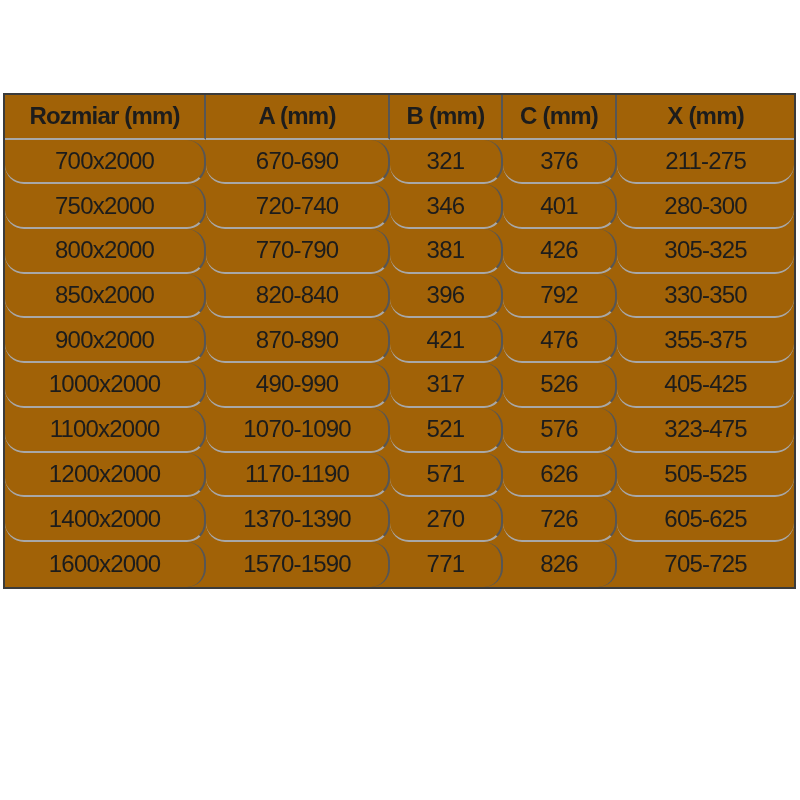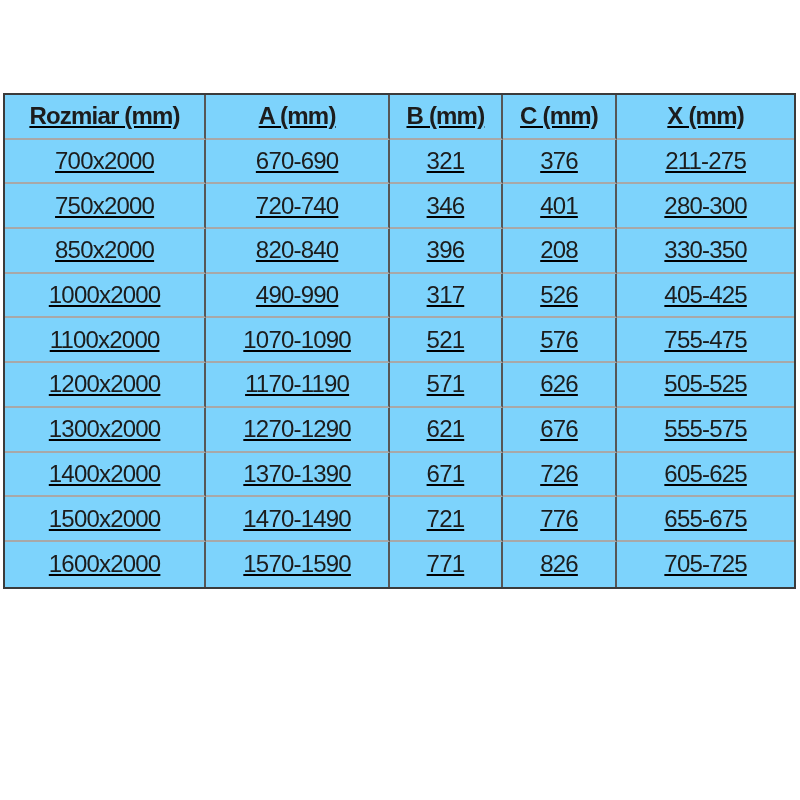--- a/index.html
+++ b/index.html
@@ -22,22 +22,21 @@
     left: 3px;
     top: 93px;
     width: 793px;
   }
   table.spec-table {
     width: 100%;
     border-collapse: separate;
     border-spacing: 0;
     table-layout: fixed;
     border: 2px solid #3b3b3b;
-    background: #7dd3fc;
-    text-decoration: underline;
+    background: #a16207;
   }
   col.c1 { width: 25.5%; }
   col.c2 { width: 23.3%; }
   col.c3 { width: 14.3%; }
   col.c4 { width: 14.5%; }
   col.c5 { width: 22.4%; }
   th, td {
     height: 44.7px;
     padding: 0 4px;
     text-align: center;
@@ -48,20 +47,21 @@
     border-right: 2px solid #565656;
     border-bottom: 2px solid #a8a8a8;
     overflow: hidden;
     white-space: nowrap;
   }
   th {
     font-weight: 700;
   }
   td {
     font-weight: 400;
+    border-radius: 19px;
   }
   th:last-child, td:last-child {
     border-right: none;
   }
   tbody tr:last-child td {
     border-bottom: none;
   }
 </style>
 </head>
 <body>
@@ -94,67 +94,67 @@
             <td>211-275</td>
           </tr>
           <tr>
             <td>750x2000</td>
             <td>720-740</td>
             <td>346</td>
             <td>401</td>
             <td>280-300</td>
           </tr>
           <tr>
+            <td>800x2000</td>
+            <td>770-790</td>
+            <td>381</td>
+            <td>426</td>
+            <td>305-325</td>
+          </tr>
+          <tr>
             <td>850x2000</td>
             <td>820-840</td>
             <td>396</td>
-            <td>208</td>
+            <td>792</td>
             <td>330-350</td>
+          </tr>
+          <tr>
+            <td>900x2000</td>
+            <td>870-890</td>
+            <td>421</td>
+            <td>476</td>
+            <td>355-375</td>
           </tr>
           <tr>
             <td>1000x2000</td>
             <td>490-990</td>
             <td>317</td>
             <td>526</td>
             <td>405-425</td>
           </tr>
           <tr>
             <td>1100x2000</td>
             <td>1070-1090</td>
             <td>521</td>
             <td>576</td>
-            <td>755-475</td>
+            <td>323-475</td>
           </tr>
           <tr>
             <td>1200x2000</td>
             <td>1170-1190</td>
             <td>571</td>
             <td>626</td>
             <td>505-525</td>
           </tr>
           <tr>
-            <td>1300x2000</td>
-            <td>1270-1290</td>
-            <td>621</td>
-            <td>676</td>
-            <td>555-575</td>
-          </tr>
-          <tr>
             <td>1400x2000</td>
             <td>1370-1390</td>
-            <td>671</td>
+            <td>270</td>
             <td>726</td>
             <td>605-625</td>
-          </tr>
-          <tr>
-            <td>1500x2000</td>
-            <td>1470-1490</td>
-            <td>721</td>
-            <td>776</td>
-            <td>655-675</td>
           </tr>
           <tr>
             <td>1600x2000</td>
             <td>1570-1590</td>
             <td>771</td>
             <td>826</td>
             <td>705-725</td>
           </tr>
         </tbody>
     </table>

